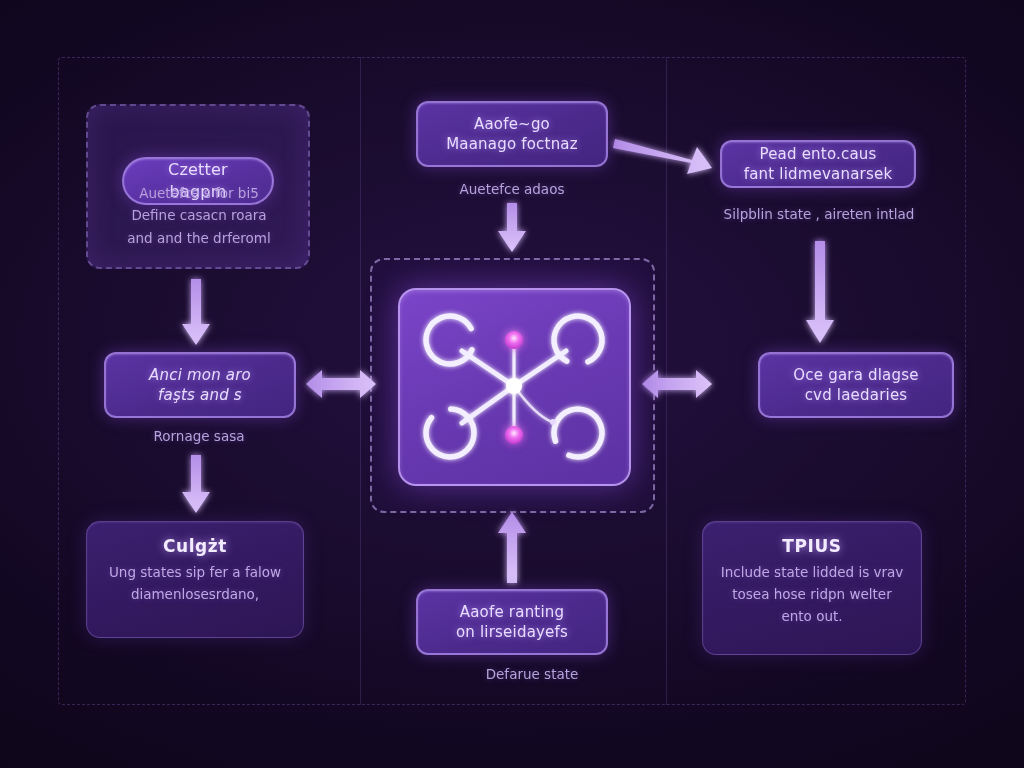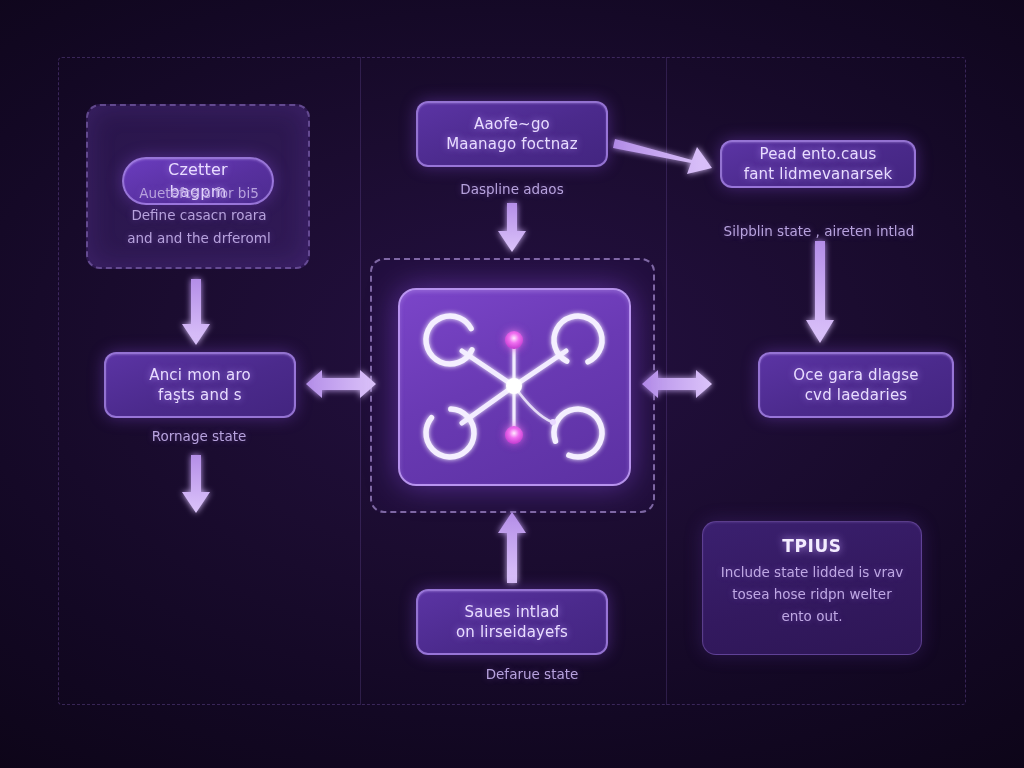--- a/index.html
+++ b/index.html
@@ -92,21 +92,21 @@
   #node-left-title {
     left: 122px; top: 129px; width: 152px; height: 48px;
     border-radius: 26px;
     background: linear-gradient(160deg, #6a3cbe 0%, #57309e 60%, #4d2c90 100%);
     margin-top: 28px;
   }
   #node-left-title .node-text { font-size: 16px; }
 
   #node-center-top   { left: 416px; top: 101px; width: 192px; height: 66px; }
   #node-right-top    { left: 720px; top: 140px; width: 196px; height: 48px; }
-  #node-left-mid     { left: 104px; top: 352px; width: 192px; height: 66px; }
+  #node-left-mid     { left: 104px; top: 352px; width: 192px; height: 66px; font-style: italic; }
   #node-right-mid    { left: 758px; top: 352px; width: 196px; height: 66px; }
   #node-center-bot   { left: 416px; top: 589px; width: 192px; height: 66px; }
 
   
   .card {
     position: absolute;
     box-sizing: border-box;
     border-radius: 14px;
     background: linear-gradient(165deg, #3b2070 0%, #33195f 55%, #2d1655 100%);
     border: 1px solid rgba(150,115,210,0.42);
@@ -140,21 +140,21 @@
     position: absolute;
     color: #b7a2dd;
     font-size: 13.5px;
     line-height: 1.65;
     text-align: center;
     text-shadow: 0 0 6px rgba(150,110,220,0.42);
     white-space: pre-line;
   }
   #cap-left-title   { left: 96px;  top: 182px; width: 206px; }
   #cap-center-top   { left: 412px; top: 178px; width: 200px; }
-  #cap-right-top    { left: 706px; top: 220px; width: 226px; }
+  #cap-right-top    { left: 706px; top: 203px; width: 226px; }
   #cap-left-mid     { left: 96px;  top: 425px; width: 206px; }
   #cap-right-mid    { left: 704px; top: 425px; width: 222px; }
   #cap-center-bot   { left: 432px; top: 663px; width: 200px; }
   #cap-left-bottom  { left: 96px;  top: 647px; width: 200px; }
 
   
   .arrow-svg { position: absolute; pointer-events: none; overflow: visible; }
 
   
   #graph-block {
@@ -304,33 +304,38 @@
     <span class="node-text">Anci mon aro
 faşts and s</span>
   </div>
 
   <div class="node" id="node-right-mid">
     <span class="node-text">Oce gara dlagse
 cvd laedaries</span>
   </div>
 
   <div class="node" id="node-center-bot">
-    <span class="node-text">Saues intlad
+    <span class="node-text">Aaofe ranting
 on lirseidayefs</span>
   </div>
 
+  <div class="card" id="card-left-bottom">
+    <span class="card-title">Culgżt</span>
+    <span class="card-body">Ung states sip fer a falow
+diamenlosesrdano,</span>
+  </div>
 
   <div class="card" id="card-right-bottom">
     <span class="card-title">TPIUS</span>
     <span class="card-body">Include state lidded is vrav
 tosea hose ridpn welter
 ento out.</span>
   </div>
 
   <div class="caption" id="cap-left-title">Auetefce s for bi5
 Define casacn roara
 and and the drferoml</div>
-  <div class="caption" id="cap-center-top">Daspline adaos</div>
+  <div class="caption" id="cap-center-top">Auetefce adaos</div>
   <div class="caption" id="cap-right-top">Silpblin state , aireten intlad</div>
-  <div class="caption" id="cap-left-mid">Rornage state</div>
+  <div class="caption" id="cap-left-mid">Rornage sasa</div>
   <div class="caption" id="cap-center-bot">Defarue state</div>
 
 </div>
 
 </body></html>

